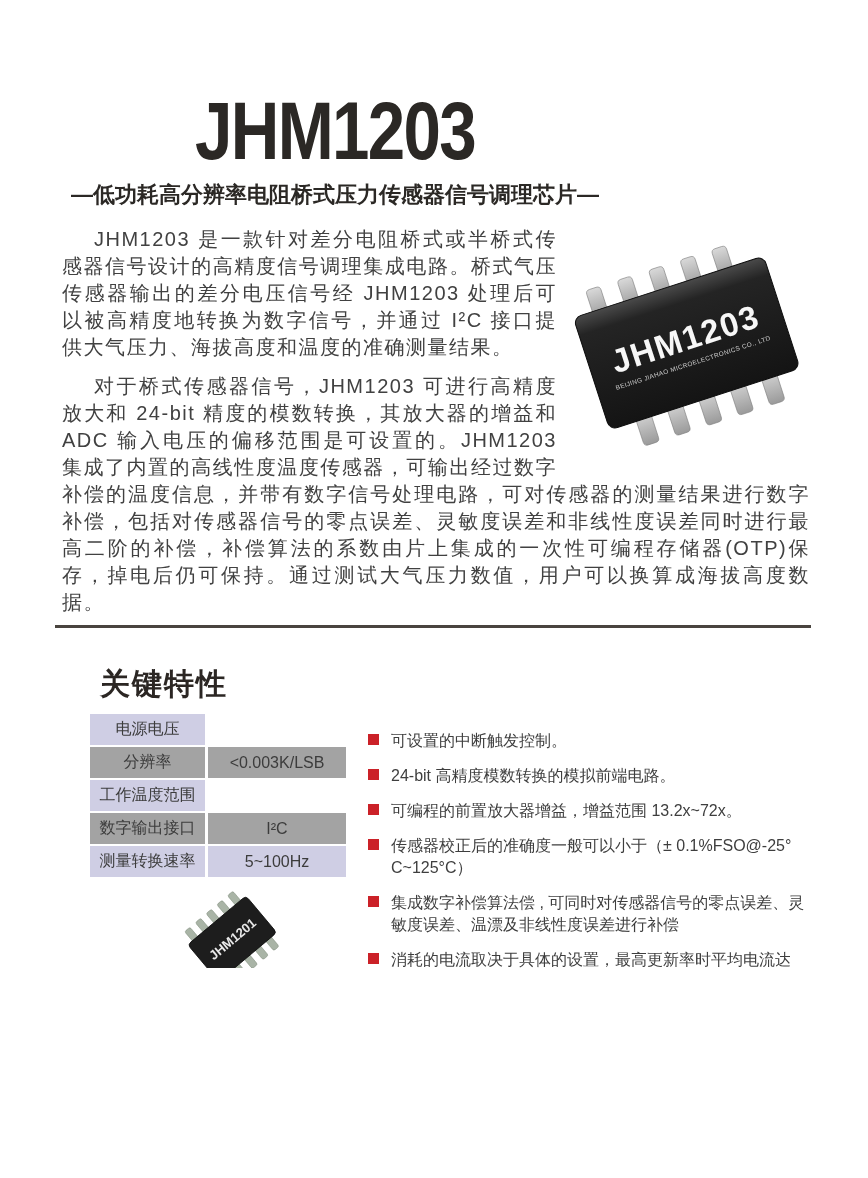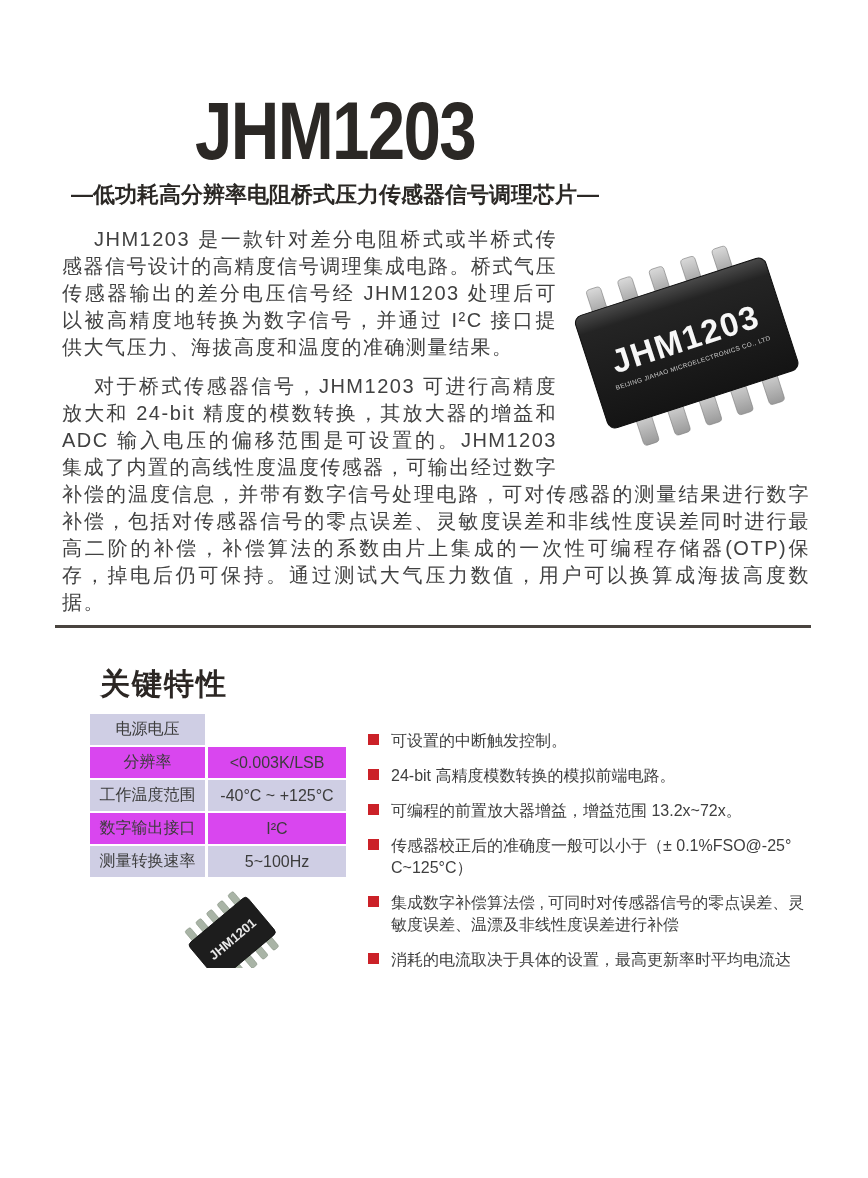--- a/index.html
+++ b/index.html
@@ -54,21 +54,21 @@
   .features-heading{
     position:absolute;left:84px;top:648px;margin:16px;
     font-family:"Liberation Serif", serif;
     font-size:30px;font-weight:900;color:#2b2623;
     letter-spacing:2px;
   }
   .spec-table{position:absolute;left:90px;top:714px;width:256px;text-align:right;}
   .spec-row{display:flex;margin-bottom:2px;}
   .spec-cell{
     height:31px;display:flex;align-items:center;justify-content:center;
-    font-size:16px;color:#3c3c3c;background:#d946ef;
+    font-size:16px;color:#3c3c3c;background:#a3a3a3;
   }
   .spec-label{width:115px;}
   .spec-value{width:138px;margin-left:3px;}
   .spec-row:nth-child(odd) .spec-cell{background:#cfcee4;}
   .bullets{
     position:absolute;left:368px;top:730px;width:452px;
     margin:0;padding:0;list-style:none;
   }
   .bullets li{
     position:relative;
@@ -148,21 +148,20 @@
   <div class="spec-table">
     <div class="spec-row">
       <div class="spec-cell spec-label">电源电压</div>
     </div>
     <div class="spec-row">
       <div class="spec-cell spec-label">分辨率</div>
       <div class="spec-cell spec-value">&lt;0.003K/LSB</div>
     </div>
     <div class="spec-row">
       <div class="spec-cell spec-label">工作温度范围</div>
-      <div class="spec-cell spec-value">-40°C ~ +125°C</div>
     </div>
     <div class="spec-row">
       <div class="spec-cell spec-label">数字输出接口</div>
       <div class="spec-cell spec-value">I²C</div>
     </div>
     <div class="spec-row">
       <div class="spec-cell spec-label">测量转换速率</div>
       <div class="spec-cell spec-value">5~100Hz</div>
     </div>
   </div>

